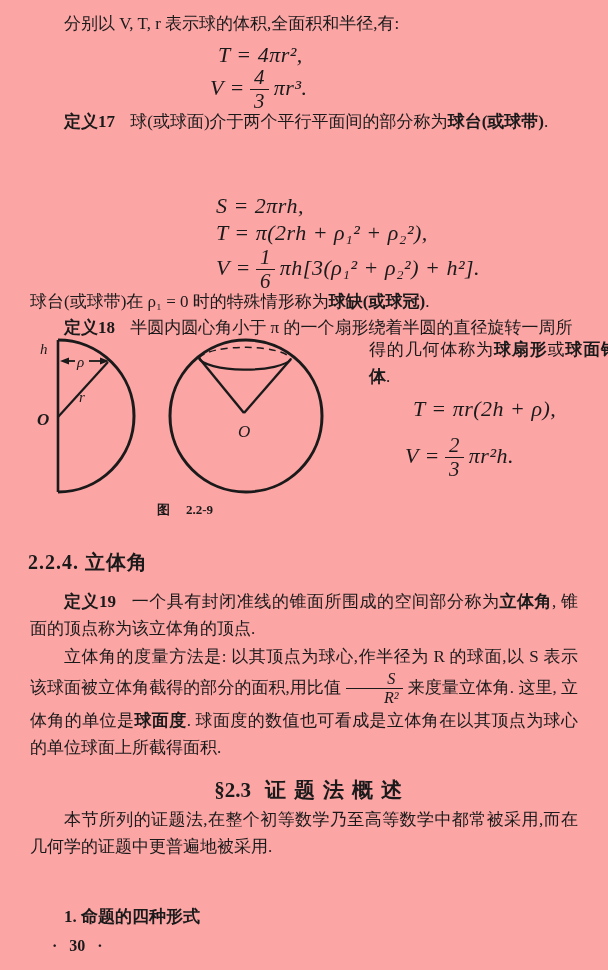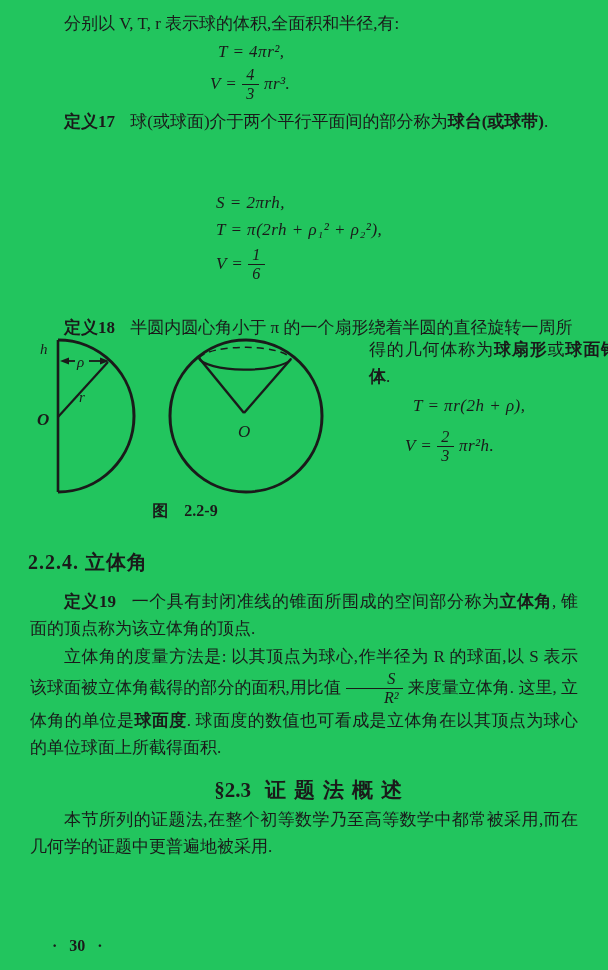--- a/index.html
+++ b/index.html
@@ -1,36 +1,36 @@
 <!DOCTYPE html>
 <html><head>
 <meta charset="utf-8">
 <style>
   html,body{margin:0;padding:0;background:#e8e8e4;}
   .page{
     position:relative;
     width:608px;height:970px;
     margin:0 auto;
-    background:#22c55e;
+    background:#fca5a5;
     color:#1a1a1a;
     font-family:"Liberation Serif","DejaVu Serif",serif;
     overflow:hidden;
   }
   .abs{position:absolute;}
   .para{
     margin:0;
     font-size:17px;
     line-height:27px;
     text-align:justify;
   }
   .indent{text-indent:2em;}
   .b{font-weight:bold;font-family:Liberation Serif, serif;}
   .def-label{margin-right:0.9em;}
   .formula{
-    font-size:17px;
+    font-size:22px;
     font-style:italic;
     letter-spacing:0.5px;
     white-space:nowrap;
   }
   .frac{
     display:inline-block;
     vertical-align:middle;
     text-align:center;
     line-height:1.12;
     margin:0 5px;
@@ -46,21 +46,21 @@
   }
   .h-center{
     margin:8px;
     width:608px;
     text-align:center;
     font-size:21px;
     font-weight:bold;
   }
   .h-center .spaced{letter-spacing:8px;margin-left:14px;}
   .caption{
-    font-size:16px;
+    font-size:13px;
     font-weight:bold;
   }
   .caption .cap-label{margin-right:16px;}
   .footer{
     font-size:16px;
     font-weight:bold;
     word-spacing:8px;
   }
   .sub-head{
     font-size:17px;
@@ -87,23 +87,26 @@
   </div>
 
   <p class="abs para indent" style="left:30px;top:108px;width:548px;">
     <span class="b def-label">定义17</span><span>球(或球面)介于两个平行平面间的部分称为</span><span class="b">球台(或球带)</span><span>.</span>
   </p>
 
 
   <div class="abs formula" style="left:216px;top:193px;">S = 2πrh,</div>
   <div class="abs formula" style="left:216px;top:220px;">T = π(2rh + ρ₁² + ρ₂²),</div>
   <div class="abs formula" style="left:216px;top:246px;">
-    <span>V =</span><span class="frac"><span class="num">1</span><span class="den">6</span></span>
+    <span>V =</span><span class="frac"><span class="num">1</span><span class="den">6</span></span><span>πh[3(ρ₁² + ρ₂²) + h²].</span>
   </div>
 
+  <p class="abs para" style="left:30px;top:288px;width:548px;">
+    <span>球台(或球带)在 ρ₁ = 0 时的特殊情形称为</span><span class="b">球缺(或球冠)</span><span>.</span>
+  </p>
 
   <p class="abs para indent" style="left:30px;top:314px;width:548px;">
     <span class="b def-label">定义18</span><span>半圆内圆心角小于 π 的一个扇形绕着半圆的直径旋转一周所</span>
   </p>
 
   <div class="abs" style="left:30px;top:334px;display:flex;gap:10px;">
 
     <svg width="125" height="165" viewBox="0 0 125 165">
       <line x1="28" y1="6" x2="28" y2="158" stroke="#1a1a1a" stroke-width="2.6"></line>
       <path d="M 28 6 A 76 76 0 0 1 28 158" fill="none" stroke="#1a1a1a" stroke-width="3"></path>
@@ -152,16 +155,17 @@
     <span>立体角的度量方法是: 以其顶点为球心,作半径为 R 的球面,以 S 表示该球面被立体角截得的部分的面积,用比值</span><span class="frac" style="font-style:italic;"><span class="num">S</span><span class="den">R²</span></span><span>来度量立体角. 这里, 立体角的单位是</span><span class="b">球面度</span><span>. 球面度的数值也可看成是立体角在以其顶点为球心的单位球面上所截得面积.</span>
   </p>
 
   <h1 class="abs h-center" style="left:0;top:768px;">
     <span>§2.3</span><span class="spaced">证题法概述</span>
   </h1>
 
   <p class="abs para indent" style="left:30px;top:806px;width:548px;">本节所列的证题法,在整个初等数学乃至高等数学中都常被采用,而在几何学的证题中更普遍地被采用.</p>
 
 
+  <div class="abs sub-head" style="left:64px;top:905px;">1. 命题的四种形式</div>
 
   <div class="abs footer" style="left:52px;top:937px;">· 30 ·</div>
 
 </div>
 
 </body></html>

